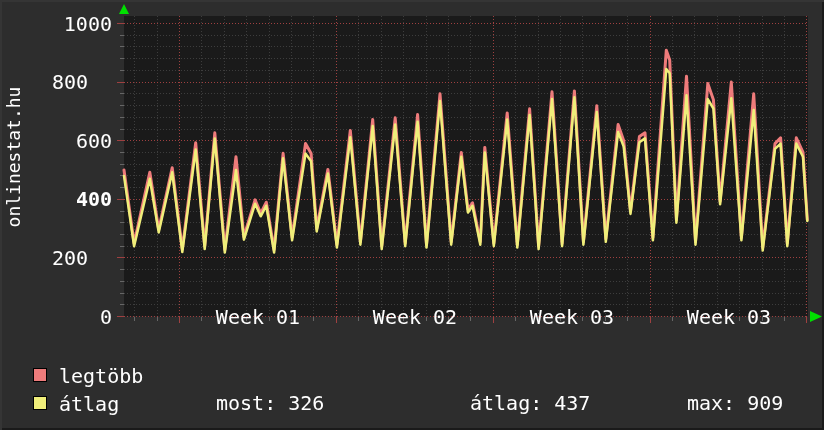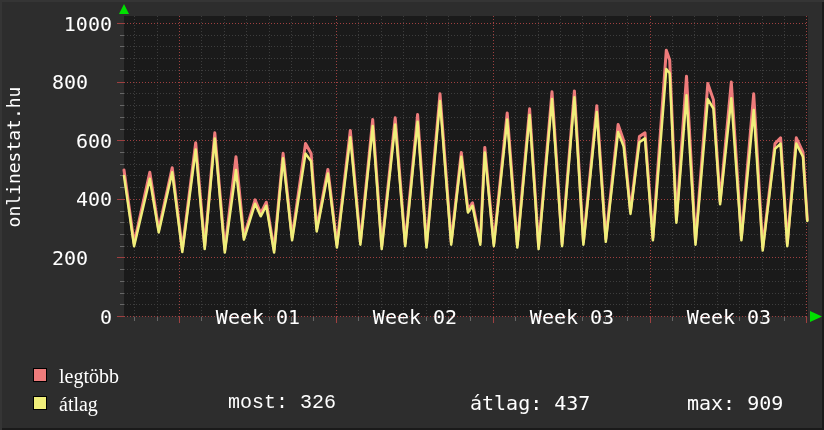--- a/index.html
+++ b/index.html
@@ -19,21 +19,21 @@
     font-size:20px;line-height:26px;white-space:pre;
   }
   .xlab{
     position:absolute;top:304px;width:160px;text-align:center;
     font-size:20px;line-height:26px;white-space:pre;
   }
   .legend-row{position:absolute;left:33px;height:26px;}
   .legend-swatch{
     position:absolute;left:0;top:5px;width:12px;height:12px;border:1px solid #000000;
   }
-  .legend-label{position:absolute;left:26px;top:0;font-size:20px;line-height:26px;white-space:pre;font-family:Liberation Serif, serif;}
+  .legend-label{position:absolute;left:26px;top:0;font-size:20px;line-height:26px;white-space:pre;}
   .stat{position:absolute;top:390px;font-size:20px;line-height:26px;white-space:pre;}
 </style>
 </head>
 <body>
 
 <div class="graph">
   <div class="vtitle">onlinestat.hu</div>
   <svg id="chart" width="824" height="430">
       <rect x="124" y="16" width="684" height="300.5" fill="#1a1a1a"></rect>
       <g shape-rendering="crispEdges">
@@ -157,21 +157,21 @@
         <line x1="117" y1="23.5" x2="124" y2="23.5" stroke="#9e4040"></line>
       </g>
       <polyline points="124.0,170.0 134.1,243.3 149.8,172.3 158.7,229.5 172.2,167.7 182.3,249.1 195.7,142.8 204.7,246.2 214.8,132.8 224.8,249.7 236.0,156.8 243.9,236.8 255.1,199.9 260.7,213.4 266.3,202.2 274.1,249.7 283.1,153.3 292.1,237.4 305.5,143.6 311.1,153.6 316.7,228.6 327.9,169.4 336.9,244.7 350.3,130.4 360.4,241.8 372.7,119.6 381.7,246.2 395.2,117.8 405.2,243.3 417.6,114.6 426.5,244.7 440.0,93.8 451.2,241.8 461.3,152.4 468.0,209.6 472.5,202.8 480.3,241.8 484.8,147.4 493.8,243.3 507.2,112.9 517.3,244.7 529.6,108.8 538.6,246.2 552.0,91.8 562.1,243.3 574.4,90.9 583.4,241.8 596.8,105.8 605.8,238.9 618.1,124.6 623.7,140.7 630.5,211.0 639.4,136.6 645.0,132.8 652.9,237.4 666.3,50.2 669.7,60.1 676.4,219.8 686.5,76.2 695.5,241.8 707.8,83.6 713.4,99.7 720.1,201.4 731.3,82.1 741.4,237.4 753.7,93.8 762.7,247.6 775.0,143.6 780.6,137.8 787.3,243.3 796.3,137.8 803.0,152.4 807.3,219.8" fill="none" stroke="#ee7b7b" stroke-width="3" stroke-linejoin="round" stroke-linecap="round"></polyline>
       <polyline points="124.0,175.9 134.1,246.2 149.8,178.8 158.7,232.4 172.2,172.3 182.3,252.0 195.7,149.5 204.7,249.1 214.8,138.4 224.8,252.6 236.0,170.0 243.9,239.7 255.1,203.7 260.7,216.3 266.3,205.7 274.1,252.6 283.1,158.3 292.1,240.3 305.5,153.6 311.1,161.2 316.7,231.5 327.9,173.5 336.9,247.6 350.3,137.2 360.4,244.7 372.7,126.1 381.7,249.1 395.2,124.6 405.2,246.2 417.6,121.7 426.5,247.6 440.0,101.1 451.2,244.7 461.3,156.8 468.0,212.5 472.5,205.7 480.3,244.7 484.8,152.4 493.8,246.2 507.2,119.6 517.3,247.6 529.6,114.9 538.6,249.1 552.0,99.1 562.1,246.2 574.4,97.3 583.4,244.7 596.8,112.0 605.8,241.8 618.1,131.9 623.7,146.6 630.5,213.9 639.4,142.2 645.0,138.4 652.9,240.3 666.3,68.9 669.7,73.3 676.4,222.7 686.5,95.3 695.5,244.7 707.8,99.1 713.4,108.5 720.1,204.3 731.3,98.2 741.4,240.3 753.7,109.9 762.7,250.6 775.0,148.9 780.6,143.6 787.3,246.2 796.3,143.6 803.0,156.8 807.3,221.0" fill="none" stroke="#f0ee7a" stroke-width="2.5" stroke-linejoin="round" stroke-linecap="round"></polyline>
       <polygon points="119,14 129,14 124,4" fill="#00e000"></polygon>
       <polygon points="810,311 810,322 822,316.5" fill="#00e000"></polygon>
     </svg>
   <div id="ylabels">
       <div class="ylab" style="top: 304px;">0</div>
       <div class="ylab" style="top: 245px; text-align: center;">200</div>
-      <div class="ylab" style="top: 186px;">400</div>
+      <div class="ylab" style="top: 186px; font-weight: bold;">400</div>
       <div class="ylab" style="top: 128px;">600</div>
       <div class="ylab" style="top: 69px; text-align: center;">800</div>
       <div class="ylab" style="top: 11px;">1000</div>
     </div>
   <div id="xlabels">
       <div class="xlab" style="left: 178px;">Week 01</div>
       <div class="xlab" style="left: 335px;">Week 02</div>
       <div class="xlab" style="left: 492px;">Week 03</div>
       <div class="xlab" style="left: 649px;">Week 03</div>
     </div>
@@ -179,17 +179,17 @@
       <div class="legend-row" style="top: 363px;">
         <span class="legend-swatch" style="background: rgb(238, 123, 123);"></span>
         <span class="legend-label">legtöbb</span>
       </div>
       <div class="legend-row" style="top: 391px;">
         <span class="legend-swatch" style="background: rgb(240, 238, 122);"></span>
         <span class="legend-label">átlag</span>
       </div>
     </div>
   <div id="stats">
-      <div class="stat" style="left: 228px; font-family: Liberation Mono, monospace;">most: 326</div>
+      <div class="stat" style="left: 216px;">most: 326</div>
       <div class="stat" style="left: 470px;">átlag: 437</div>
       <div class="stat" style="left: 687px;">max: 909</div>
     </div>
 </div>
 
 </body></html>

